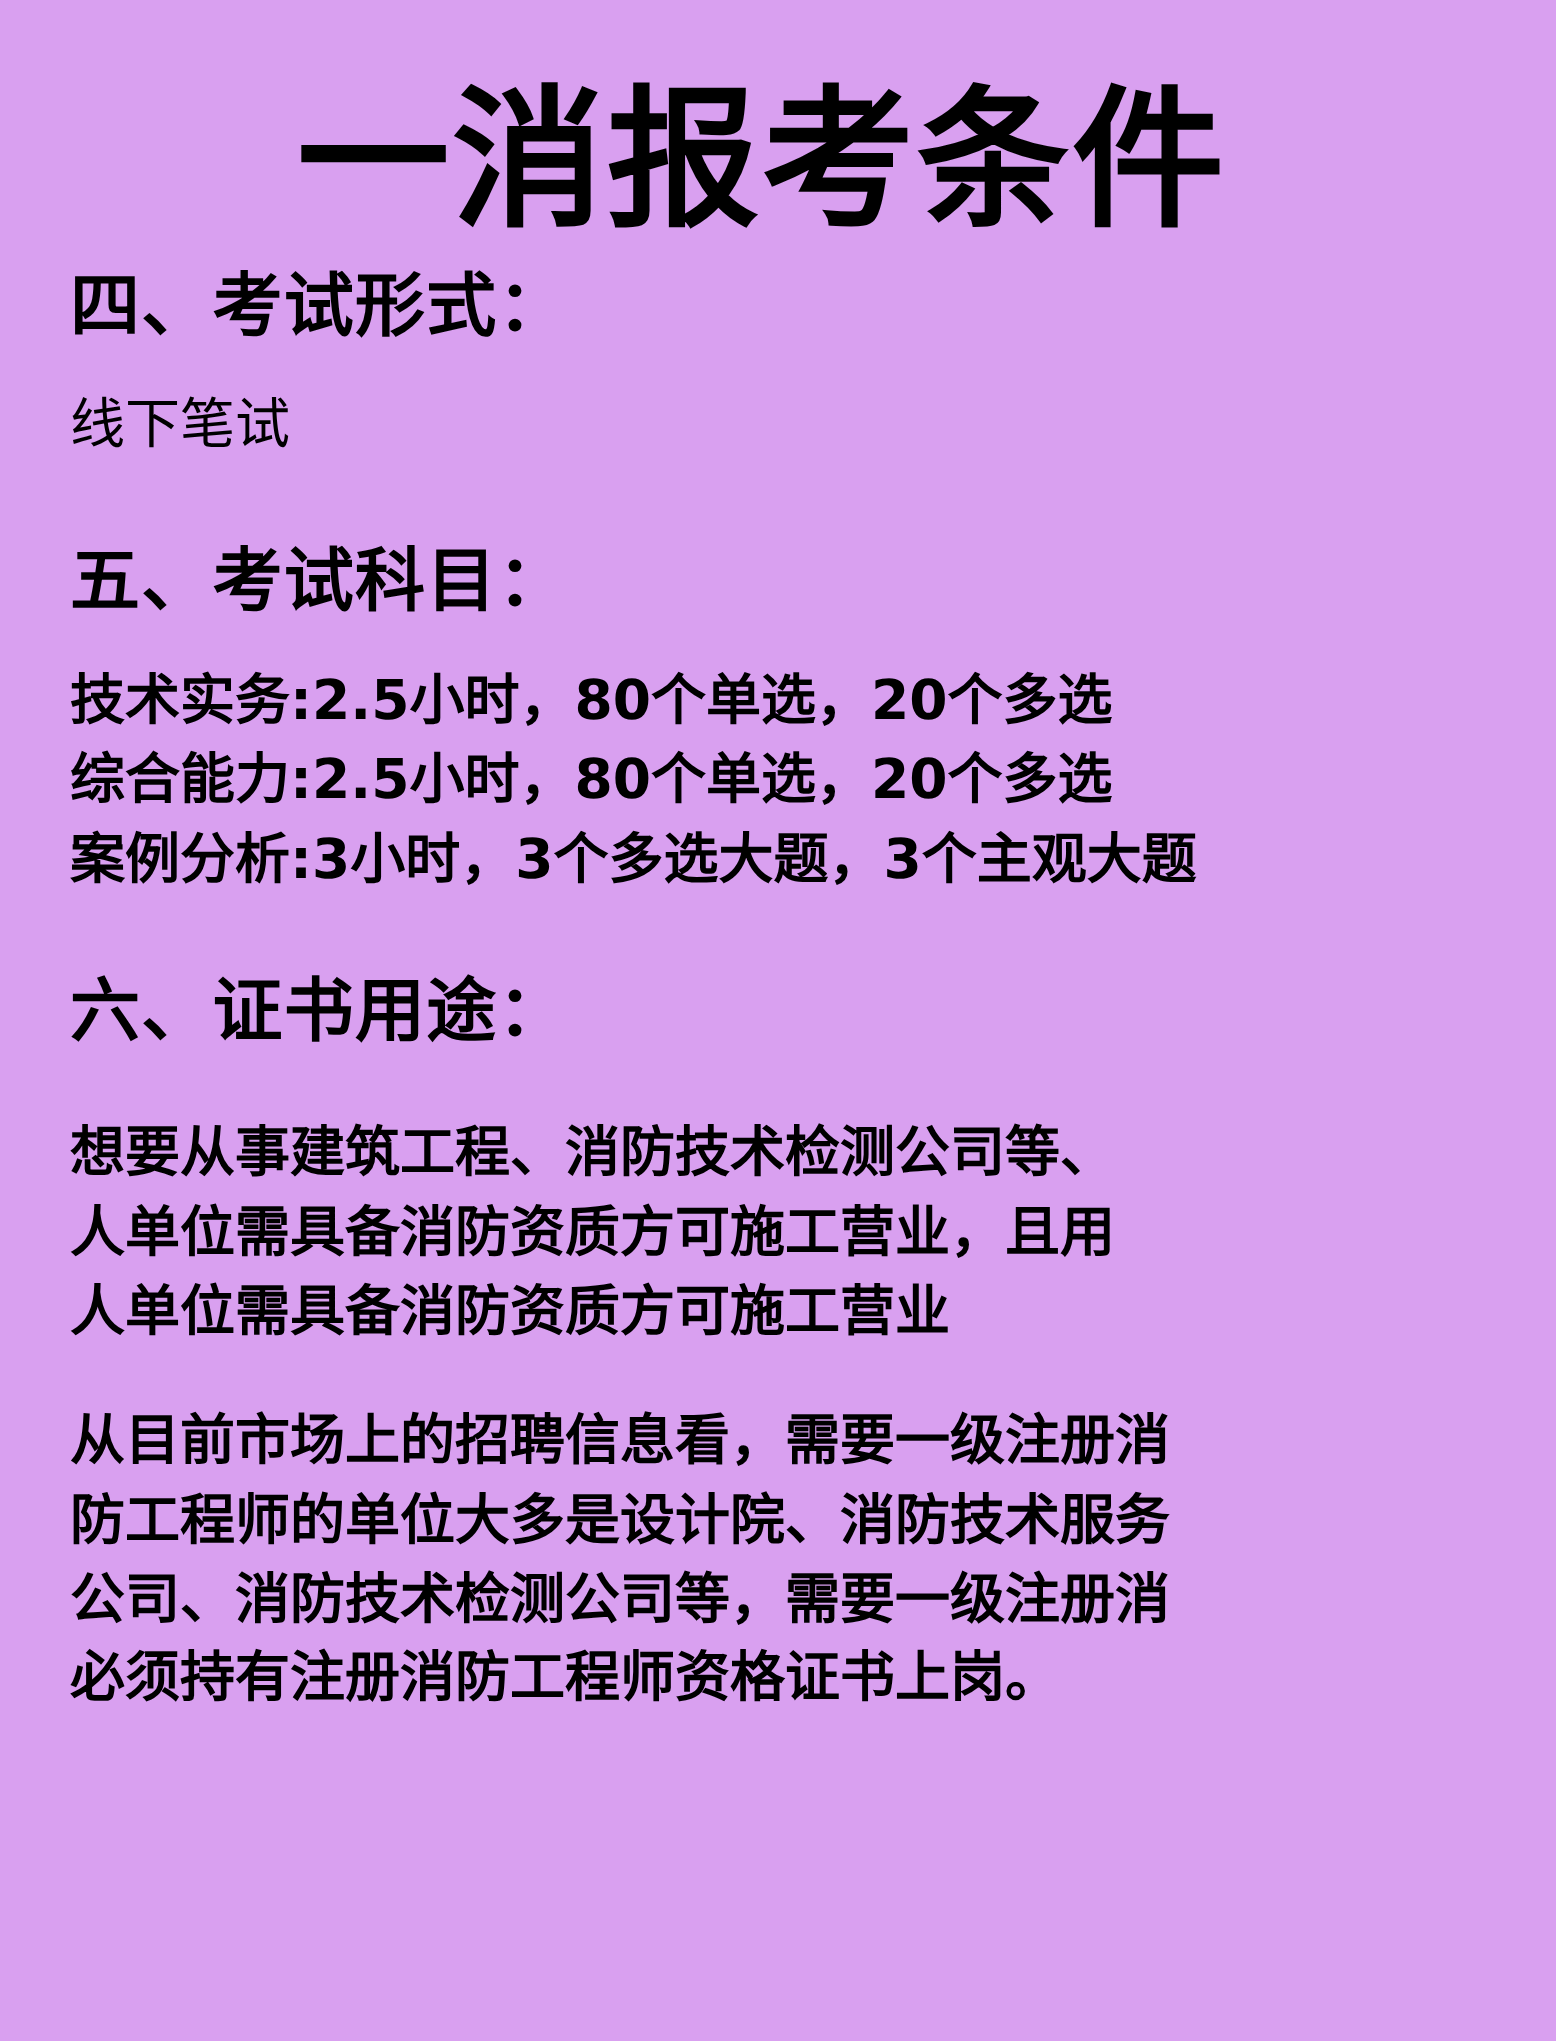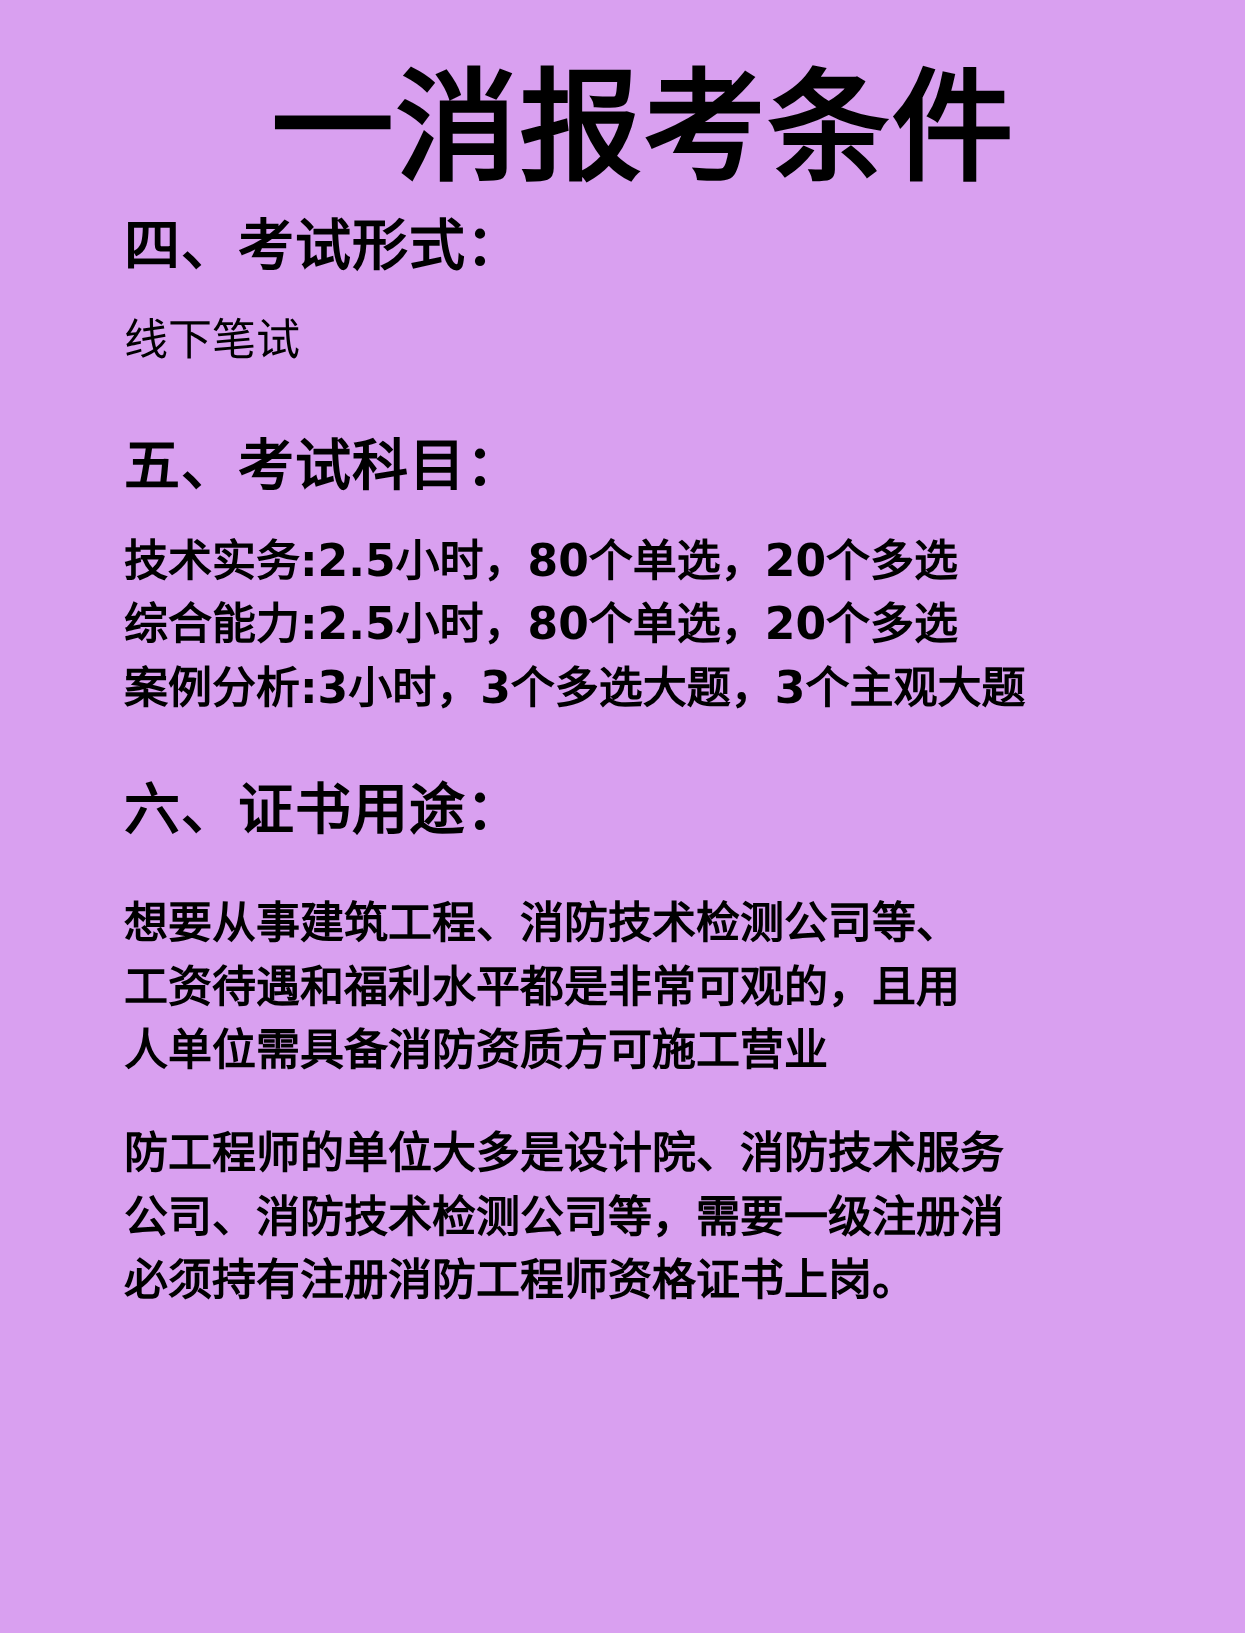--- a/index.html
+++ b/index.html
@@ -13,21 +13,21 @@
     background: #d9a0f0;
     font-family: "DejaVu Sans", "Liberation Sans", sans-serif;
     color: #000000;
     overflow: hidden;
   }
   .poster {
     position: relative;
     width: 1245px;
     height: 1633px;
     box-sizing: border-box;
-    padding: 60px 70px 0 112px;
+    padding: 60px 70px 0 44px;
   }
   .poster-title {
     font-size: 122px;
     font-weight: bold;
     line-height: 1.12;
     letter-spacing: 2px;
     text-align: center;
     margin: 0 0 14px 0;
     white-space: nowrap;
   }
@@ -96,25 +96,26 @@
   </div>
 
   <div class="gap-lg"></div>
 
   <h2 class="section-heading">六、证书用途：</h2>
 
   <div class="gap-md"></div>
 
   <div class="para">
     <div class="line">想要从事建筑工程、消防技术检测公司等、</div>
-    <div class="line">工资待遇和福利水平都是非常可观的，且用</div>
+    <div class="line">人单位需具备消防资质方可施工营业，且用</div>
     <div class="line">人单位需具备消防资质方可施工营业</div>
   </div>
 
   <div class="gap-md"></div>
 
   <div class="para">
+    <div class="line">从目前市场上的招聘信息看，需要一级注册消</div>
     <div class="line">防工程师的单位大多是设计院、消防技术服务</div>
     <div class="line">公司、消防技术检测公司等，需要一级注册消</div>
     <div class="line">必须持有注册消防工程师资格证书上岗。</div>
   </div>
 
 </div>
 
 </body></html>

